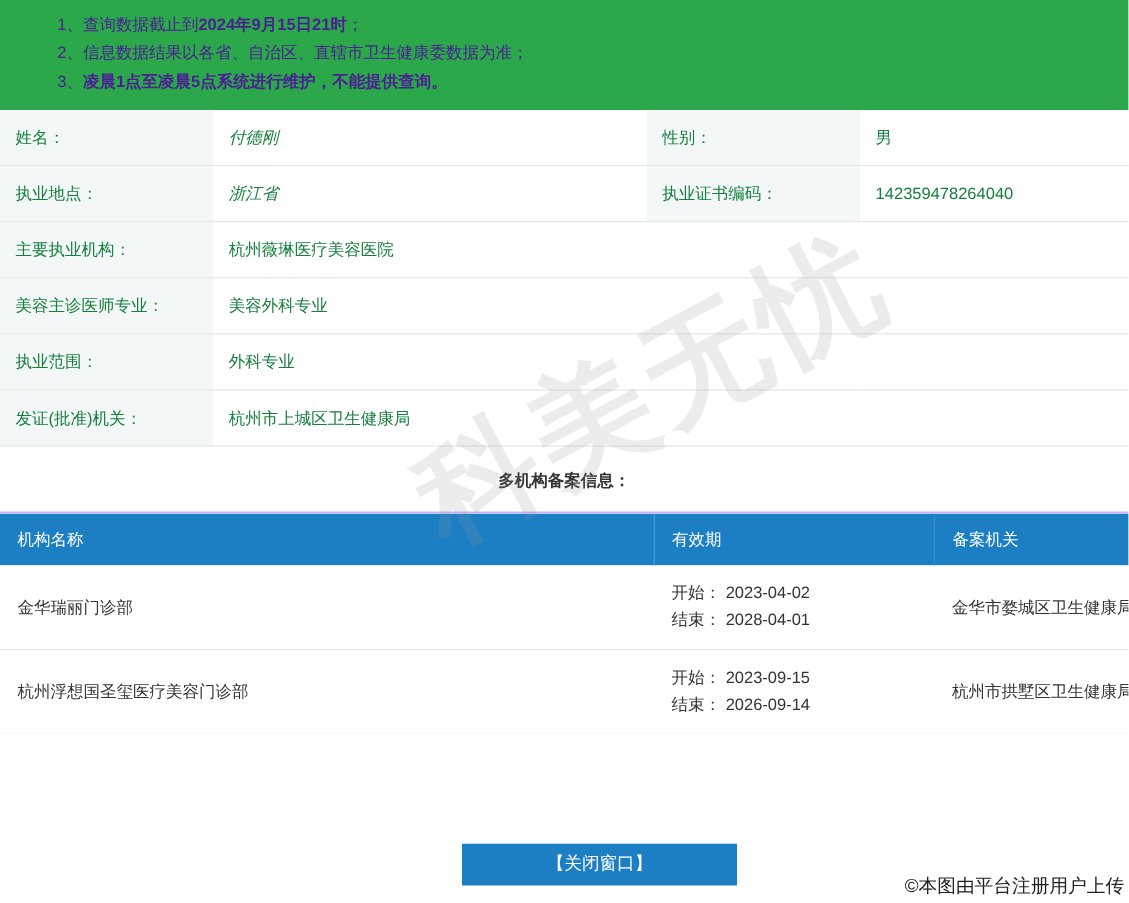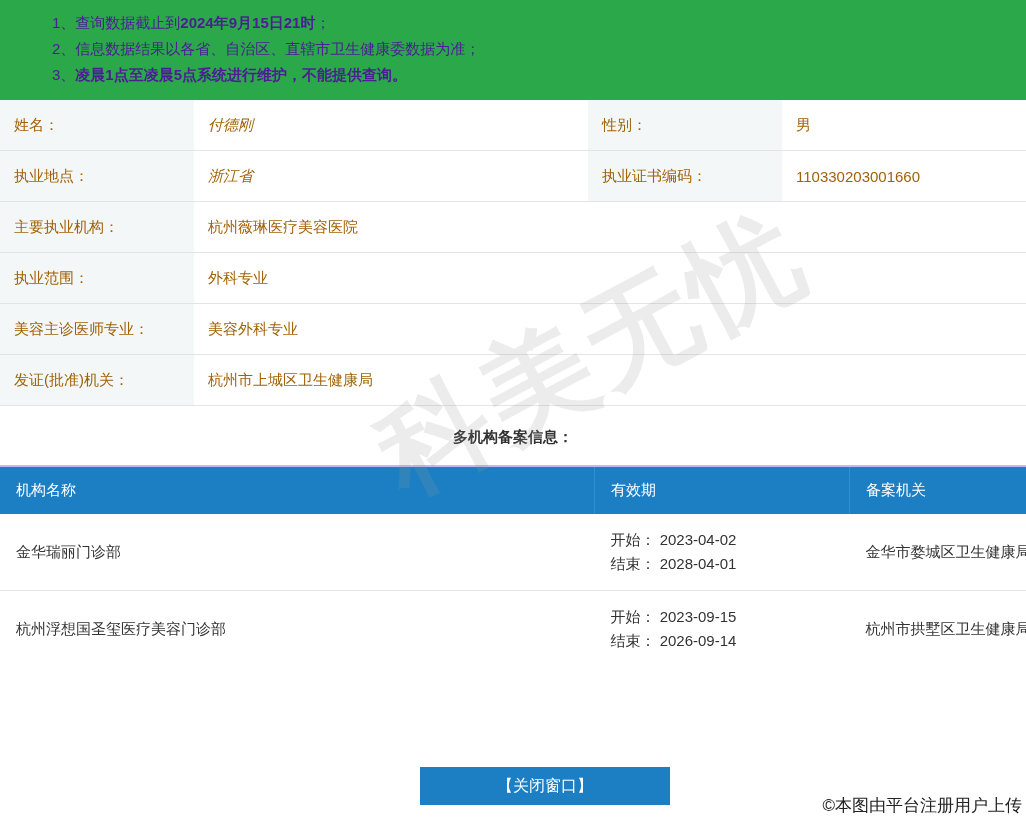--- a/index.html
+++ b/index.html
@@ -37,21 +37,21 @@
   .info-table {
     width: 1026px;
     border-collapse: collapse;
     table-layout: fixed;
   }
   .info-table td {
     border-bottom: 1px solid #e4e4e4;
     padding: 14px 14px 14px 14px;
     font-size: 15px;
     vertical-align: middle;
-    color: #a16207;
+    color: #15803d;
     height: 22px;
   }
   .info-table td.label {
     background: #f4f7f8;
     width: 166px;
   }
   .info-table td.value {
     background: #ffffff;
   }
   .col-k2 { width: 166px; }
@@ -166,33 +166,33 @@
     <tr>
       <td class="label">姓名：</td>
       <td class="value col-v1">付德刚</td>
       <td class="label col-k2">性别：</td>
       <td class="value">男</td>
     </tr>
     <tr>
       <td class="label">执业地点：</td>
       <td class="value col-v1">浙江省</td>
       <td class="label col-k2">执业证书编码：</td>
-      <td class="value">110330203001660</td>
+      <td class="value">142359478264040</td>
     </tr>
     <tr>
       <td class="label">主要执业机构：</td>
       <td class="value" colspan="3">杭州薇琳医疗美容医院</td>
     </tr>
     <tr>
+      <td class="label">美容主诊医师专业：</td>
+      <td class="value" colspan="3">美容外科专业</td>
+    </tr>
+    <tr>
       <td class="label">执业范围：</td>
       <td class="value" colspan="3">外科专业</td>
-    </tr>
-    <tr>
-      <td class="label">美容主诊医师专业：</td>
-      <td class="value" colspan="3">美容外科专业</td>
     </tr>
     <tr>
       <td class="label">发证(批准)机关：</td>
       <td class="value" colspan="3">杭州市上城区卫生健康局</td>
     </tr>
   </tbody>
 </table>
 
 <div class="section-title">多机构备案信息：</div>
 

